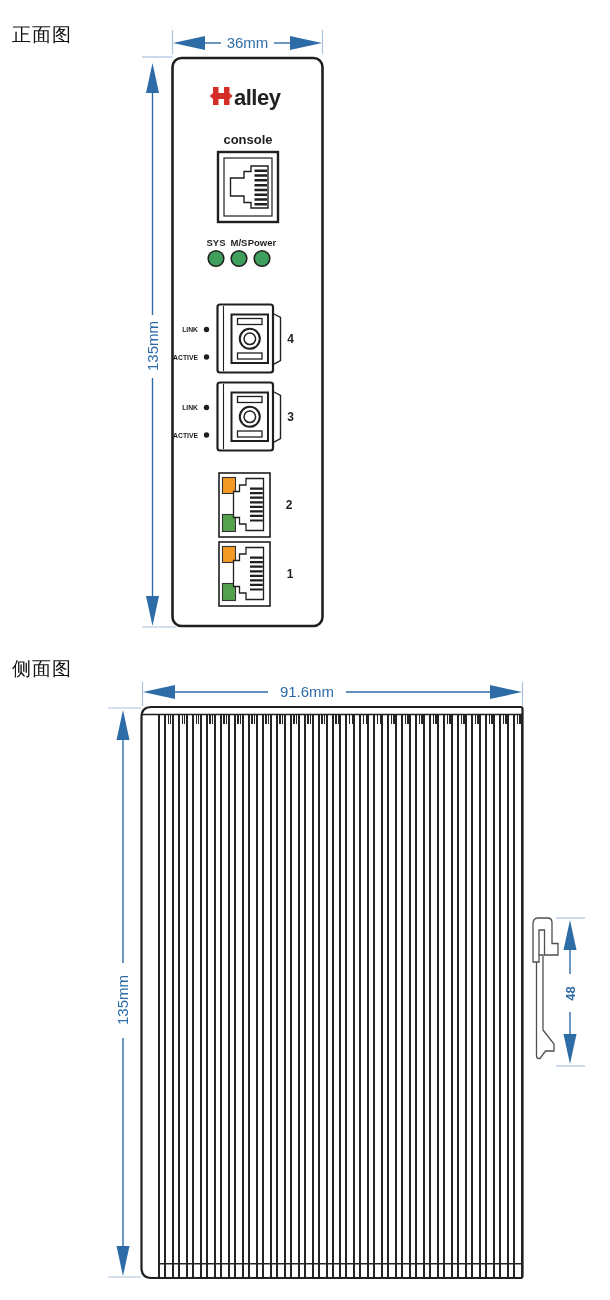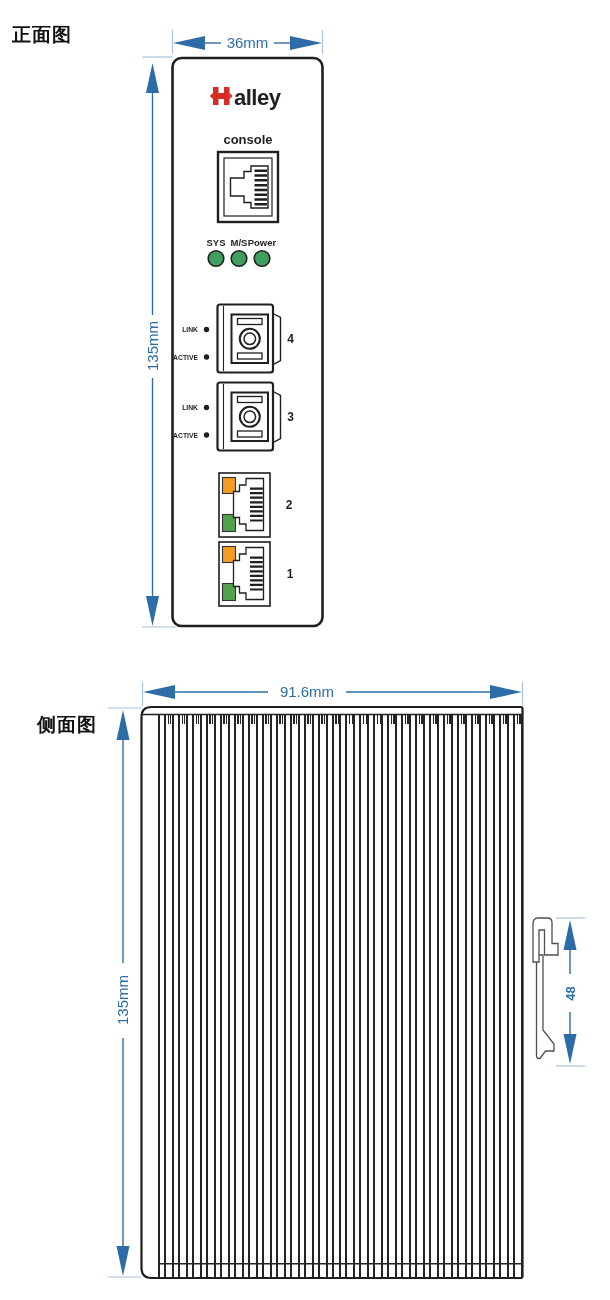--- a/index.html
+++ b/index.html
@@ -1,21 +1,21 @@
 <!DOCTYPE html>
 <html><head>
 <meta charset="utf-8">
 <style>
   html,body{margin:0;padding:0;background:#fff;}
   #canvas{position:relative;width:610px;height:1300px;background:#fff;overflow:hidden;
           font-family:"Liberation Sans","DejaVu Sans",sans-serif;}
   #canvas svg{position:absolute;left:0;top:0;}
-  .view-title{position:absolute;font-size:19px;font-weight:700;color:#111;letter-spacing:1px;}
+  .view-title{position:absolute;font-size:19px;font-weight:400;color:#111;letter-spacing:1px;}
   #front-title{left:12px;top:22px;}
-  #side-title{left:12px;top:712px;margin-left:25px;}
+  #side-title{left:12px;top:656px;}
   svg text{font-family:"Liberation Sans","DejaVu Sans",sans-serif;}
   .ln{fill:none;stroke:#1f1f1f;}
   .fw{fill:#ffffff;stroke:#1f1f1f;}
   .blk{fill:#1f1f1f;stroke:none;}
   .diml{stroke:#2e6ca8;stroke-width:1.4;fill:none;}
   .dima{fill:#2e6ca8;stroke:none;}
   .dimt{fill:#2e6ca8;font-size:15px;}
   .dimt-sm{fill:#2e6ca8;font-size:13px;font-weight:bold;}
   .extl{stroke:#a9c2de;stroke-width:1.2;fill:none;}
   .lbl{fill:#1f1f1f;font-weight:bold;}

